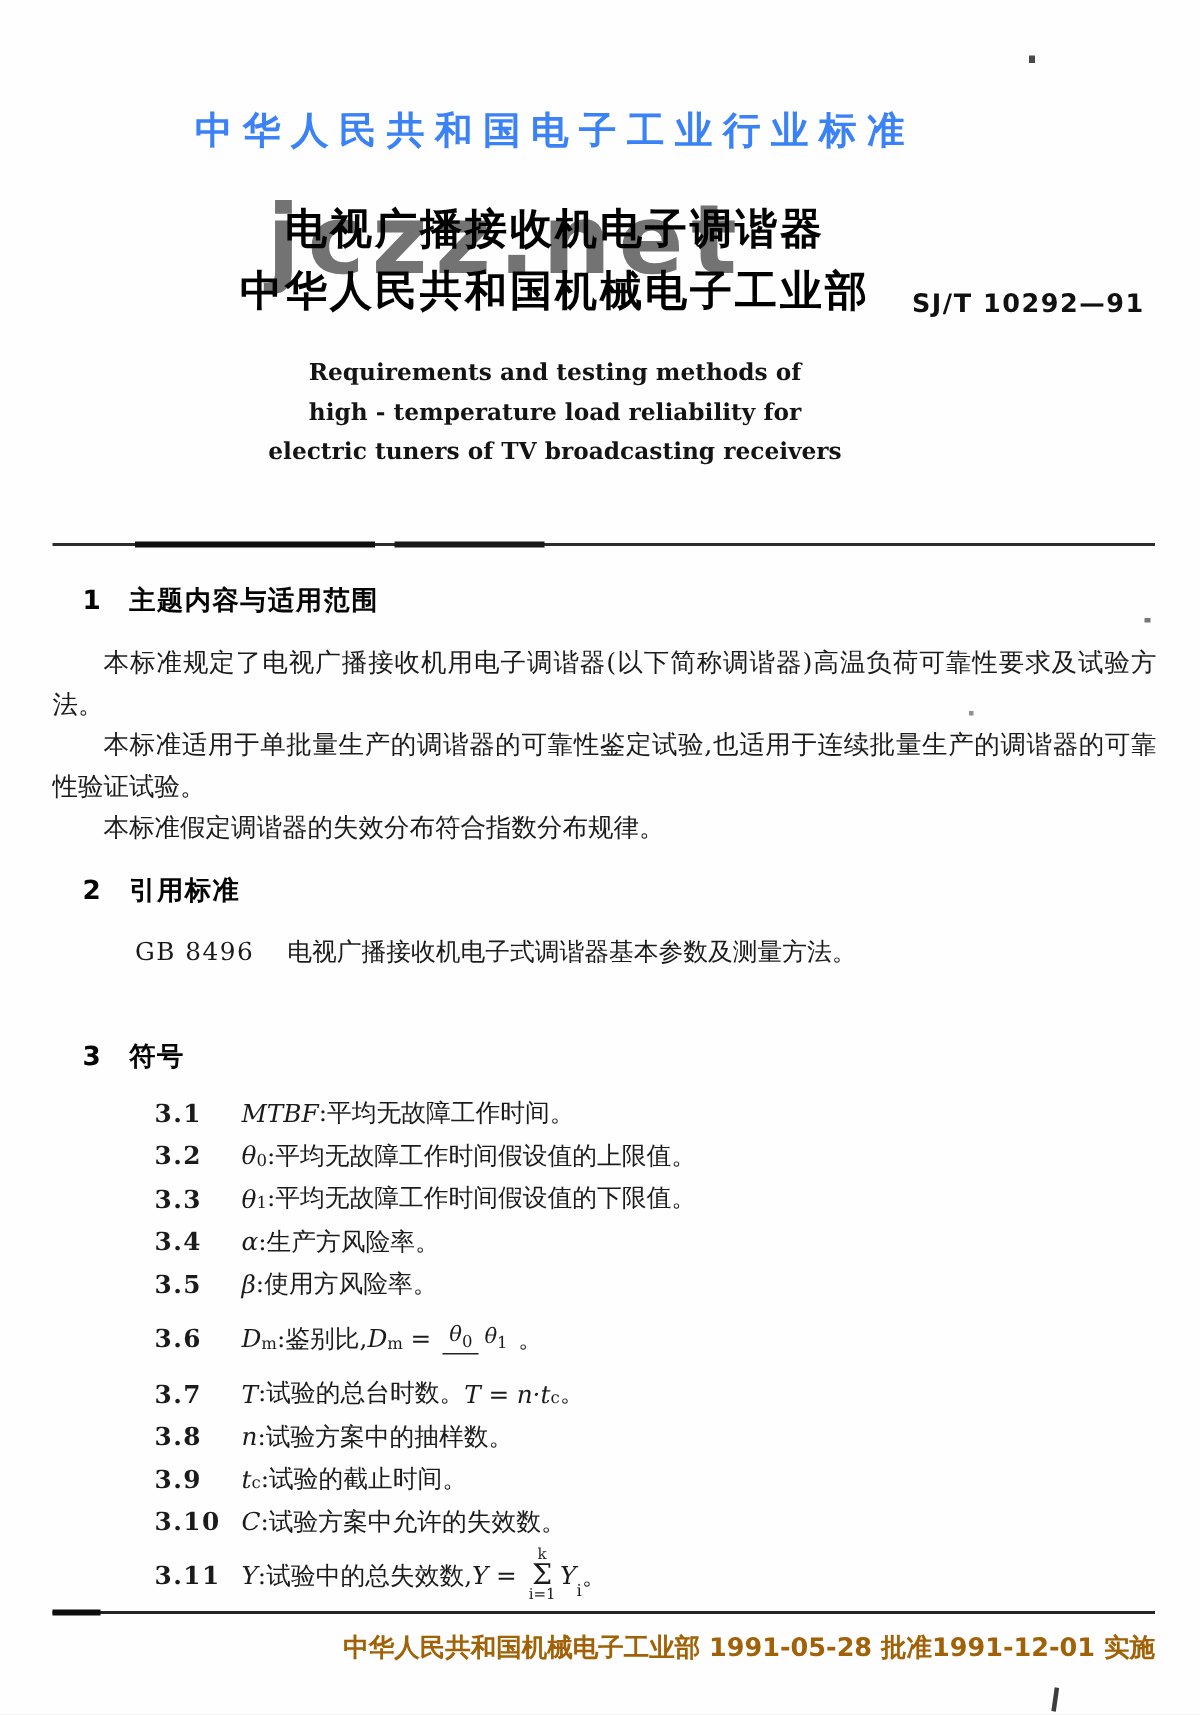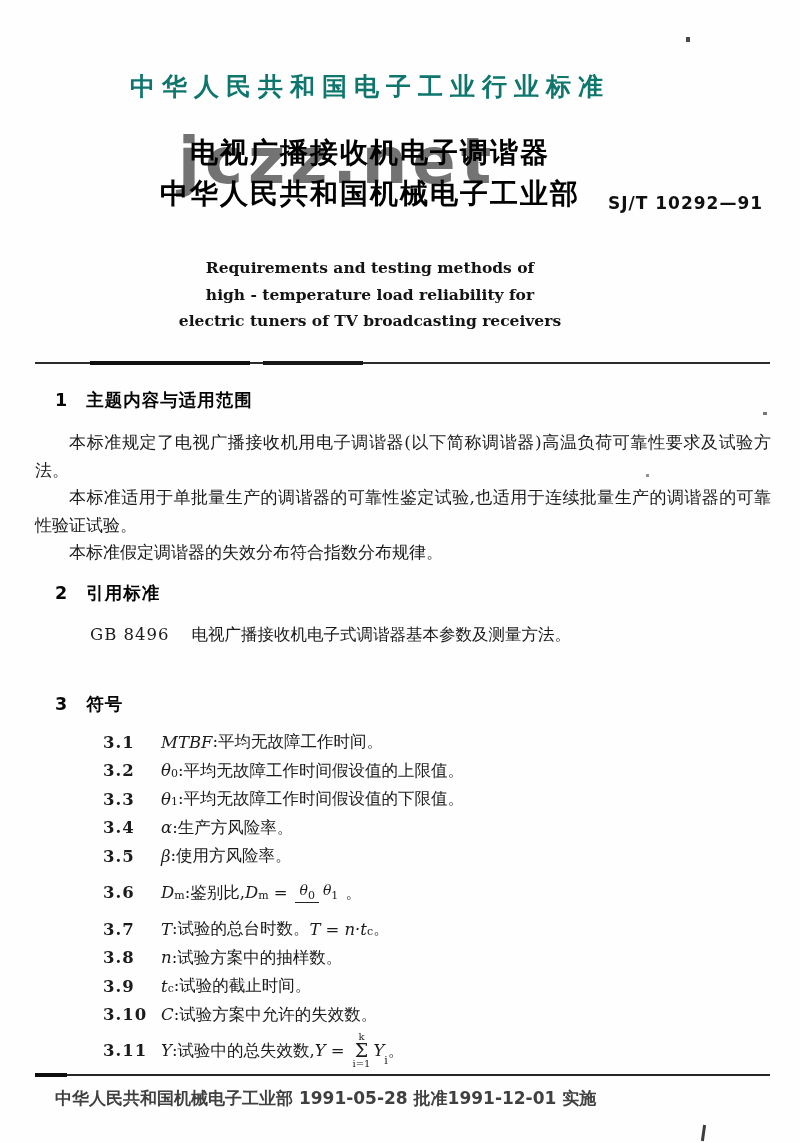--- a/index.html
+++ b/index.html
@@ -15,36 +15,36 @@
     position:absolute; top:124px; left:178px; z-index:1;
     font-family:"DejaVu Sans","Liberation Sans",sans-serif;
     font-weight:bold; font-size:64px; letter-spacing:5px;
     color:#737373; user-select:none;
   }
   
   .org-title {
     position:absolute; top:70px; left:0; width:740px; z-index:2;
     text-align:center;
     font-family:"DejaVu Sans","Liberation Sans",sans-serif;
-    font-weight:bold; font-size:25px; letter-spacing:7px; color:#0f766e;
+    font-weight:bold; font-size:25px; letter-spacing:7px; color:#3b82f6;
   }
   .title-cn {
     position:absolute; top:132px; left:10px; width:720px; z-index:2;
     text-align:center;
     font-family:"DejaVu Sans","Liberation Sans",sans-serif;
     font-weight:bold; font-size:28px; letter-spacing:2px;
     line-height:41px; color:#000;
   }
   .std-number {
     position:absolute; top:193px; left:608px; z-index:2;
     font-family:"DejaVu Sans","Liberation Sans",sans-serif;
     font-weight:bold; font-size:17px; letter-spacing:1px; color:#111;
   }
   .title-en {
-    position:absolute; top:255px; left:170px; width:400px; z-index:2;
+    position:absolute; top:235px; left:170px; width:400px; z-index:2;
     text-align:center; font-weight:bold; font-size:15.5px;
     line-height:26.5px; color:#141414;
   }
   
   .rule-top { position:absolute; top:362px; left:35px; width:735px; height:2px; background:#2c2c2c; }
   .rule-top::before { content:""; position:absolute; left:55px; top:-1px; width:160px; height:4px; background:#101010; }
   .rule-top::after  { content:""; position:absolute; left:228px; top:-1px; width:100px; height:4px; background:#181818; }
   .rule-bottom { position:absolute; top:1074px; left:35px; width:735px; height:2px; background:#262626; }
   .rule-bottom::before { content:""; position:absolute; left:0; top:-1px; width:32px; height:4px; background:#0e0e0e; }
   
@@ -74,23 +74,23 @@
   .frac { display:inline-flex; flex-direction:row; align-items:center; vertical-align:middle; font-size:14px; line-height:1.15; margin:0 3px; }
   .frac .fnum { border-bottom:1.4px solid #222; padding:0 4px; }
   .frac .fden { padding:0 4px; }
   .sum { display:inline-flex; flex-direction:column; align-items:center; line-height:1; margin:0 3px; font-size:10px; }
   .sum .sigma { font-size:19px; line-height:0.9; }
   .row-tall { min-height:38px; }
   .row-semitall { min-height:34px; }
   
   .footer {
     position:absolute; top:1087px; left:55px; right:30px;
-    display:flex; justify-content:flex-start; align-items:baseline;
-    font-family:"DejaVu Sans","Liberation Sans",sans-serif;
-    font-weight:bold; font-size:17px; color:#404040;
+    display:flex; justify-content:flex-end; align-items:baseline;
+    font-family:"DejaVu Sans","Liberation Sans",sans-serif;
+    font-weight:bold; font-size:17px; color:#a16207;
   }
   
   .speck-a { position:absolute; top:37px; left:686px; width:4px; height:5px; background:#4a4a4a; }
   .speck-b { position:absolute; top:412px; left:763px; width:4px; height:3px; background:#777; }
   .speck-c { position:absolute; top:474px; left:646px; width:3px; height:3px; background:#909090; }
   .speck-d { position:absolute; top:1125px; left:702px; width:3px; height:16px; background:#3d3d3d; transform:rotate(8deg); }
 </style>
 </head>
 <body>
 

